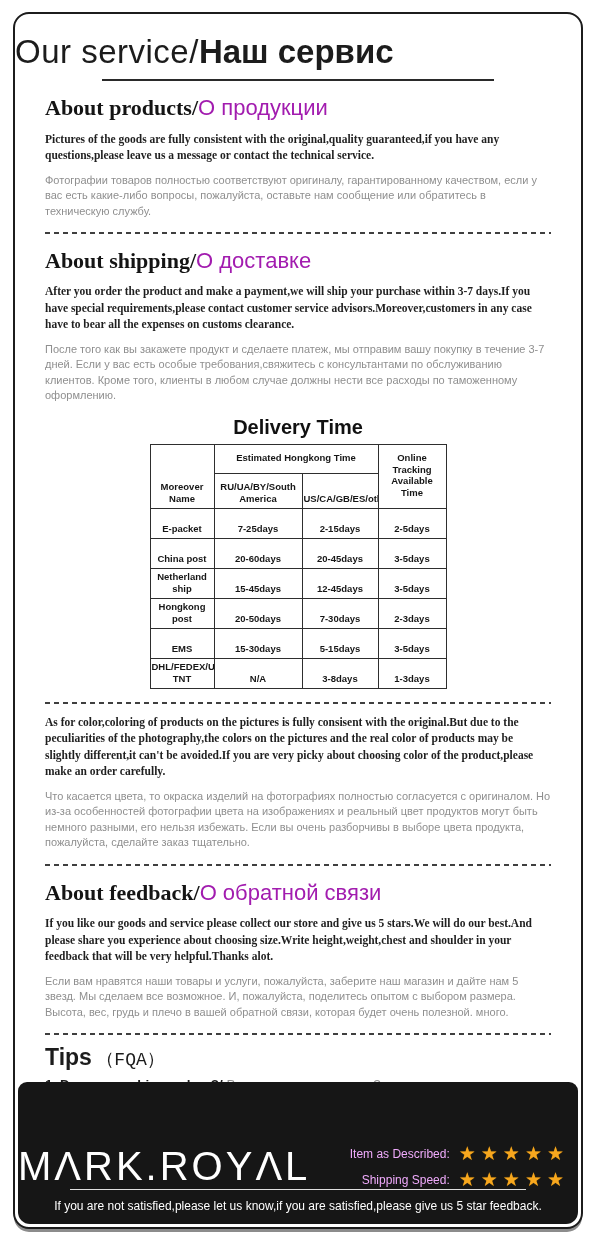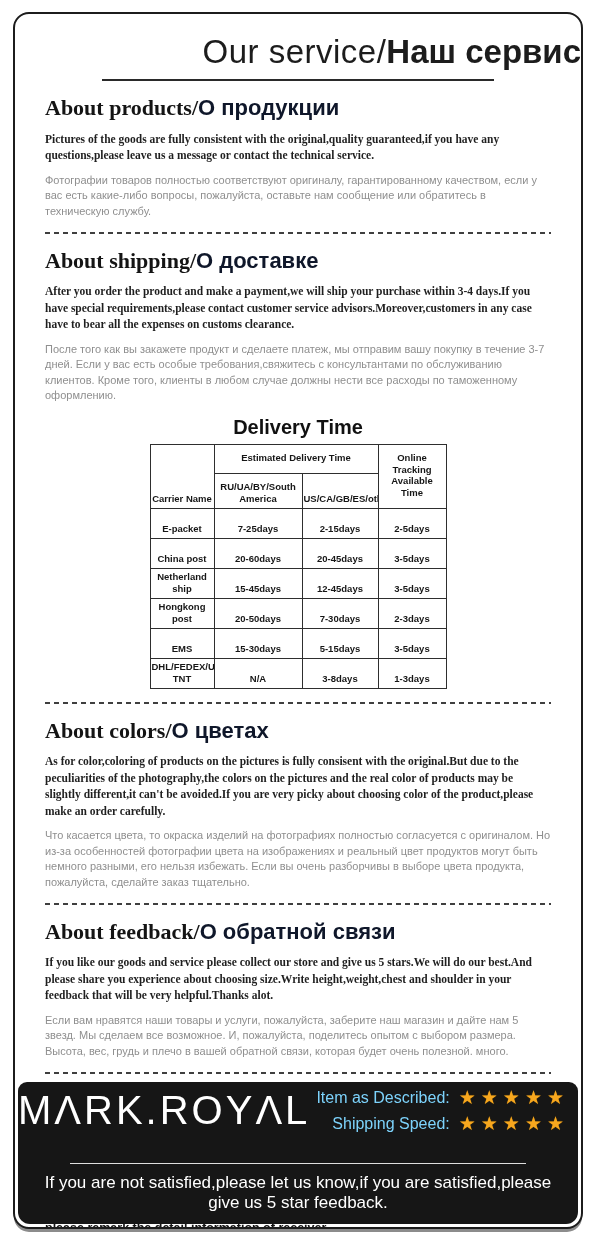--- a/index.html
+++ b/index.html
@@ -10,29 +10,29 @@
   }
   .card {
     position:absolute; left:13px; top:12px; width:570px; height:1217px;
     border:2px solid #1c1c1c; border-radius:16px; background:#fff;
     box-shadow:0 4px 0 -1px rgba(0,0,0,0.45);
     overflow:hidden; box-sizing:border-box;
   }
   .content { padding:0 30px; }
 
   
-  .main-title { text-align:right; margin-top:20px; font-size:33px; line-height:1.1; white-space:nowrap; }
+  .main-title { text-align:left; margin-top:20px; font-size:33px; line-height:1.1; white-space:nowrap; }
   .main-title .t-en { font-weight:400; letter-spacing:0.5px; }
   .main-title .t-ru { font-weight:700; }
   .title-rule { width:392px; height:2px; background:#2a2a2a; margin:9px auto 0; }
 
   
   .sec-h { font-size:22px; margin-top:14px; line-height:1.15; }
   .sec-h .en { font-family:"Liberation Serif", serif; font-weight:700; color:#141414; }
-  .sec-h .ru { color:#0f172a; font-weight:700; }
+  .sec-h .ru { color:#a21caf; font-weight:400; }
   .p-en { font-family:Liberation Serif, serif; font-weight:700; font-size:11.5px;
           line-height:16.5px; color:#1f1f1f; margin:10px 0 0; }
   .p-ru { font-size:11px; line-height:15.5px; color:#8f8f8f; margin:9px 0 0; }
   .dashed { height:2px; margin:13px 0 0;
             background:repeating-linear-gradient(90deg,#3f3f3f 0 5px,transparent 5px 9px); }
 
   
   .tbl-title { text-align:center; font-weight:700; font-size:20px; margin:12px 0 5px; color:#111; }
   table.delivery { margin:0 auto; border-collapse:collapse; table-layout:fixed; width:296px; }
   table.delivery th, table.delivery td {
@@ -53,33 +53,33 @@
   .q { font-size:13.5px; font-weight:700; margin:5px 0 0; line-height:17px; }
   .q .q-ru { color:#919191; font-weight:400; }
   .a { font-size:12.5px; font-weight:700; margin:4px 0 0; line-height:16.5px; color:#141414; }
 
   
   .footer {
     position:absolute; left:3px; right:3px; bottom:3px; height:142px;
     background:#161616; border-radius:9px 9px 12px 12px;
     display:flex; flex-direction:column; box-sizing:border-box; padding-top:6px;
   }
-  .footer-top { flex:1; display:flex; align-items:flex-start; }
+  .footer-top { flex:1; display:flex; align-items:flex-end; }
   .brand {
     flex:0 0 252px; text-align:center; color:#ffffff; font-size:40px;
     font-weight:300; letter-spacing:3px; white-space:nowrap;
   }
   .ratings { flex:1; display:flex; flex-direction:column; gap:7px; padding-right:14px; }
   .rating-row { display:flex; justify-content:flex-end; align-items:center; gap:9px; }
-  .rating-label { color:#7dd3fc; font-size:16px; }
+  .rating-label { color:#f0abfc; font-size:12px; }
   .stars { display:flex; gap:5px; }
   .star { color:#f7a71e; font-size:19px; line-height:1; text-shadow:0 0 1px #8a5c07; }
   .star::before { content:"★"; }
   .footer-divider { height:1px; background:#dedede; margin:0 52px; }
-  .footer-note { color:#ffffff; text-align:center; font-size:17px; padding:9px 14px 11px; }
+  .footer-note { color:#ffffff; text-align:center; font-size:12px; padding:9px 14px 11px; }
 </style>
 </head>
 <body>
 
 <div class="card">
 
   <div class="main-title">
     <span class="t-en">Our service/</span><span class="t-ru">Наш сервис</span>
   </div>
   <div class="title-rule"></div>
@@ -90,35 +90,35 @@
       <span class="en">About products/</span><span class="ru">О продукции</span>
     </div>
     <p class="p-en">Pictures of the goods are fully consistent with the original,quality guaranteed,if you have any questions,please leave us a message or contact the technical service.</p>
     <p class="p-ru">Фотографии товаров полностью соответствуют оригиналу, гарантированному качеством, если у вас есть какие-либо вопросы, пожалуйста, оставьте нам сообщение или обратитесь в техническую службу.</p>
 
     <div class="dashed"></div>
 
     <div class="sec-h">
       <span class="en">About shipping/</span><span class="ru">О доставке</span>
     </div>
-    <p class="p-en">After you order the product and make a payment,we will ship your purchase within 3-4 days.If you have special requirements,please contact customer service advisors.Moreover,customers in any case have to bear all the expenses on customs clearance.</p>
+    <p class="p-en">After you order the product and make a payment,we will ship your purchase within 3-7 days.If you have special requirements,please contact customer service advisors.Moreover,customers in any case have to bear all the expenses on customs clearance.</p>
     <p class="p-ru">После того как вы закажете продукт и сделаете платеж, мы отправим вашу покупку в течение 3-7 дней. Если у вас есть особые требования,свяжитесь с консультантами по обслуживанию клиентов. Кроме того, клиенты в любом случае должны нести все расходы по таможенному оформлению.</p>
 
     <div class="tbl-title">Delivery Time</div>
     <table class="delivery">
       <colgroup>
           <col class="col-carrier">
           <col class="col-r1">
           <col class="col-r2">
           <col class="col-track">
         </colgroup>
       <tbody>
           <tr class="hr1">
-        <th class="carrier-h" rowspan="2">Carrier Name</th>
-        <th colspan="2">Estimated Delivery Time</th>
+        <th class="carrier-h" rowspan="2">Moreover Name</th>
+        <th colspan="2">Estimated Hongkong Time</th>
         <th class="track-h" rowspan="2">Online Tracking Available Time</th>
       </tr>
       <tr class="hr2">
         <th>RU/UA/BY/South America</th>
         <th>US/CA/GB/ES/others</th>
       </tr>
       <tr>
         <td>E-packet</td>
         <td>7-25days</td>
         <td>2-15days</td>
@@ -152,23 +152,20 @@
         <td>DHL/FEDEX/UPS/ TNT</td>
         <td>N/A</td>
         <td>3-8days</td>
         <td>1-3days</td>
       </tr>
     </tbody>
       </table>
 
     <div class="dashed"></div>
 
-    <div class="sec-h">
-      <span class="en">About colors/</span><span class="ru">О цветах</span>
-    </div>
     <p class="p-en">As for color,coloring of products on the pictures is fully consisent with the original.But due to the peculiarities of the photography,the colors on the pictures and the real color of products may be slightly different,it can't be avoided.If you are very picky about choosing color of the product,please make an order carefully.</p>
     <p class="p-ru">Что касается цвета, то окраска изделий на фотографиях полностью согласуется с оригиналом. Но из-за особенностей фотографии цвета на изображениях и реальный цвет продуктов могут быть немного разными, его нельзя избежать. Если вы очень разборчивы в выборе цвета продукта, пожалуйста, сделайте заказ тщательно.</p>
 
     <div class="dashed"></div>
 
     <div class="sec-h">
       <span class="en">About feedback/</span><span class="ru">О обратной связи</span>
     </div>
     <p class="p-en">If you like our goods and service please collect our store and give us 5 stars.We will do our best.And please share you experience about choosing size.Write height,weight,chest and shoulder in your feedback that will be very helpful.Thanks alot.</p>
     <p class="p-ru">Если вам нравятся наши товары и услуги, пожалуйста, заберите наш магазин и дайте нам 5 звезд. Мы сделаем все возможное. И, пожалуйста, поделитесь опытом с выбором размера. Высота, вес, грудь и плечо в вашей обратной связи, которая будет очень полезной. много.</p>

